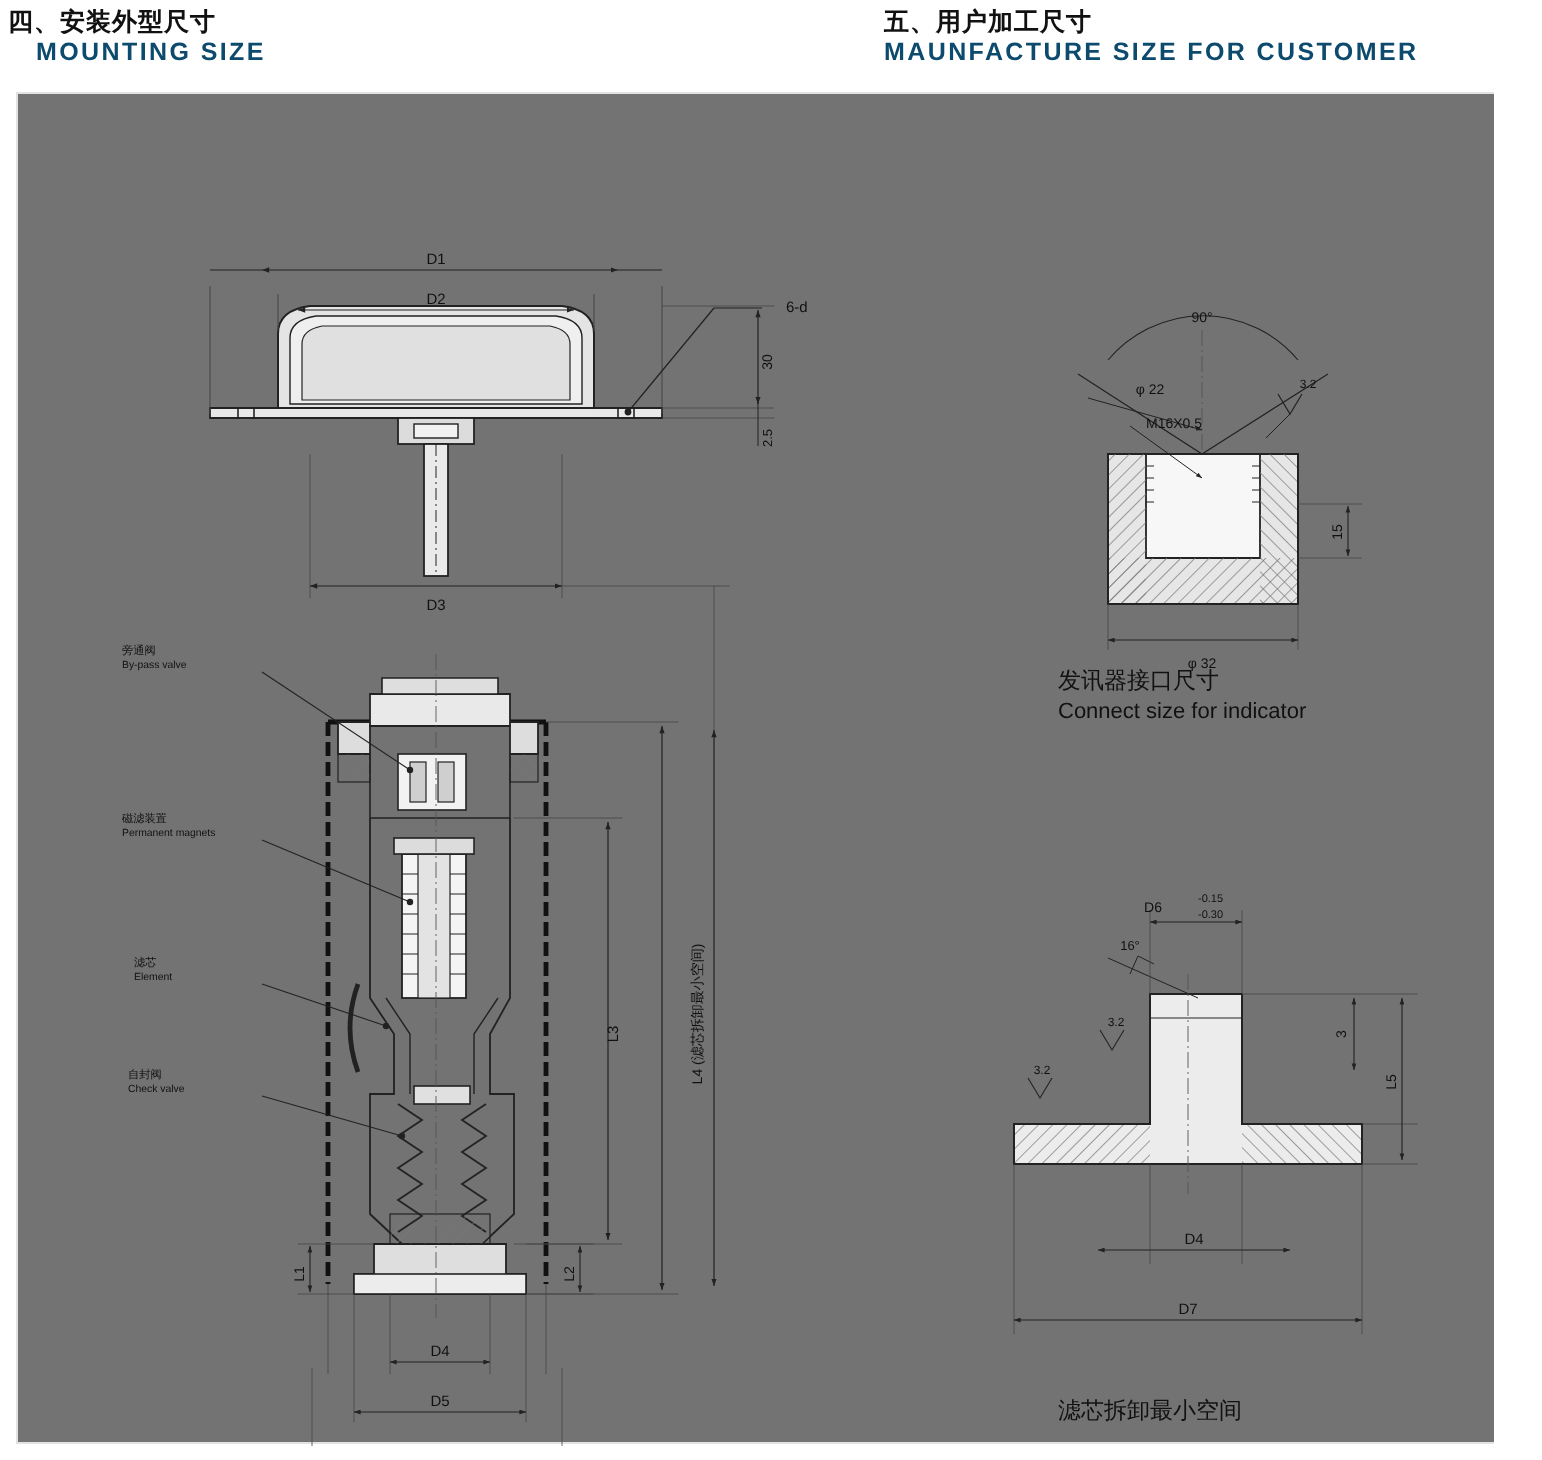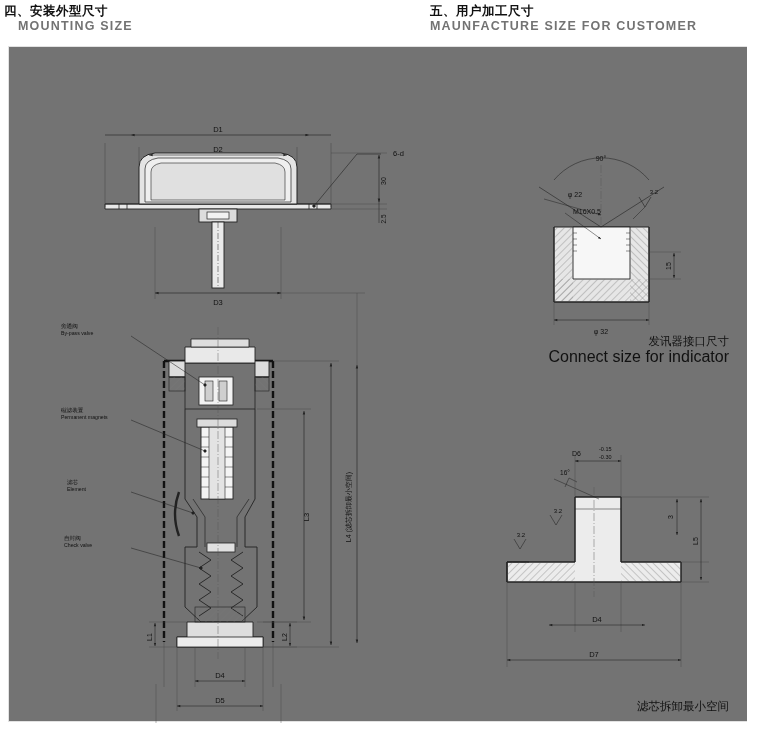--- a/index.html
+++ b/index.html
@@ -8,36 +8,36 @@
     font-family:"Liberation Sans", sans-serif;
     color:#111;
     -webkit-font-smoothing:antialiased;
   }
   .page{position:relative;width:747px;height:730px;overflow:hidden;text-decoration:underline;}
 
   
   .headings{position:absolute;left:0;top:0;width:771px;height:48px;}
   .head-block{position:absolute;}
   .head-cn{font-size:12.5px;font-weight:bold;letter-spacing:.5px;color:#111;line-height:15px;}
-  .head-en{font-size:12.5px;font-weight:bold;letter-spacing:1.2px;color:#737373;line-height:15px;}
+  .head-en{font-size:12.5px;font-weight:bold;letter-spacing:1.2px;color:#0c4a6e;line-height:15px;}
   #head-left{left:4px;top:4px;}
   #head-left .head-en{margin-left:14px;}
-  #head-right{left:430px;top:4px;}
+  #head-right{left:442px;top:4px;}
   #head-right .head-en{margin-left:0;}
 
   
   .panel{
     position:absolute;left:8px;top:46px;width:755px;height:676px;
     background:#737373;border:1px solid #e2e2e2;box-sizing:border-box;
   }
   .svg-wrap{position:absolute;left:0;top:0;width:100%;height:100%;}
 
-  .cap{position:absolute;text-align:right;font-size:11px;color:#111;line-height:15px;}
+  .cap{position:absolute;text-align:left;font-size:11px;color:#111;line-height:15px;}
   .cap .cn{font-size:11.5px;}
-  .cap .en{font-size:16px;}
+  .cap .en{font-size:11px;}
   #cap-indicator{left:520px;top:287px;width:200px;}
   #cap-inlet{left:520px;top:652px;width:200px;}
 
   .lbl{position:absolute;font-size:5.6px;line-height:7px;color:#111;white-space:nowrap;}
   .lbl .en{font-size:5.2px;}
 </style>
 </head>
 <body>
 
 <div class="page">

